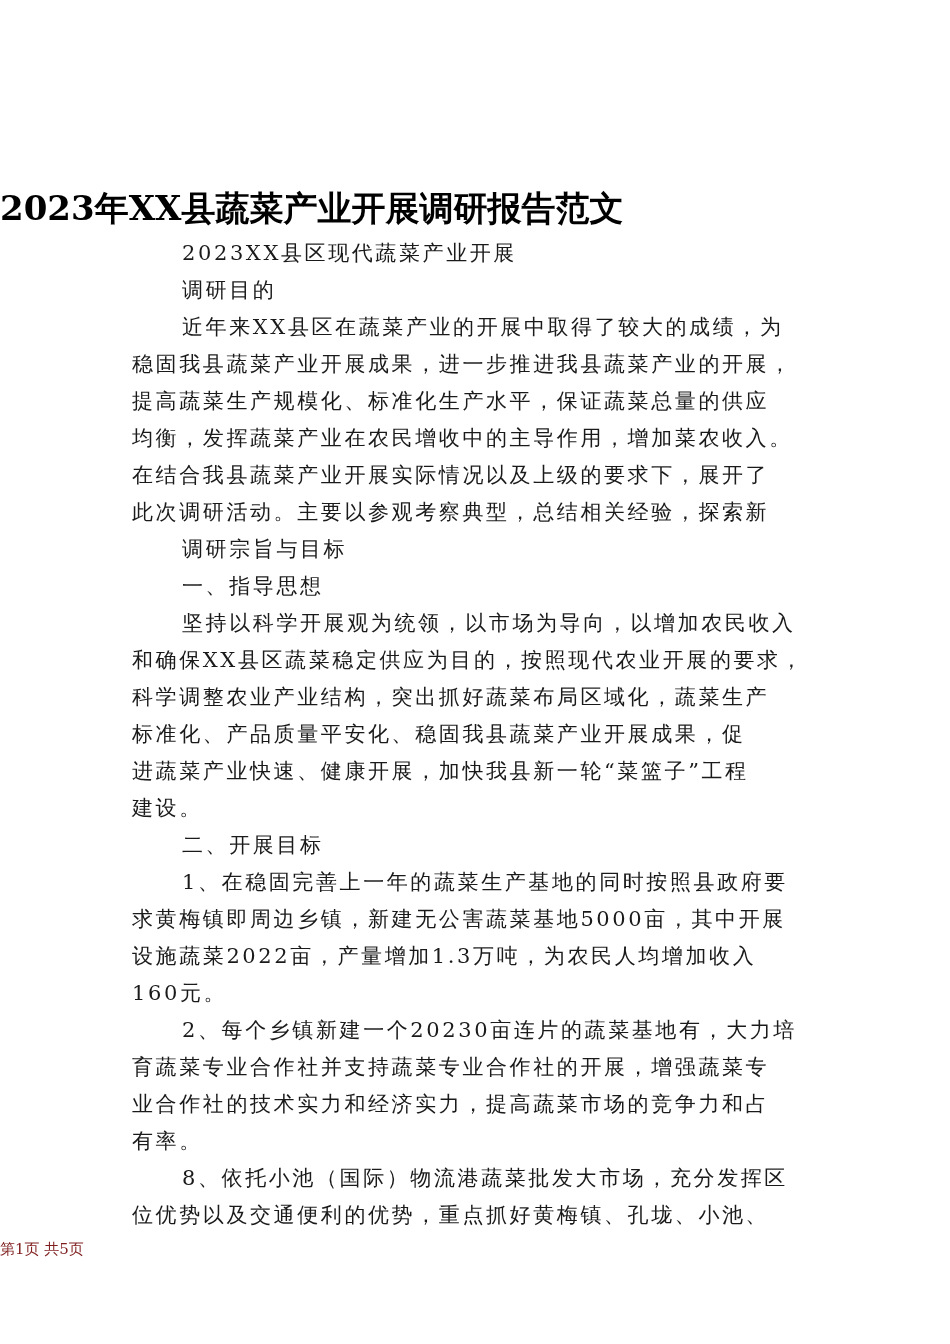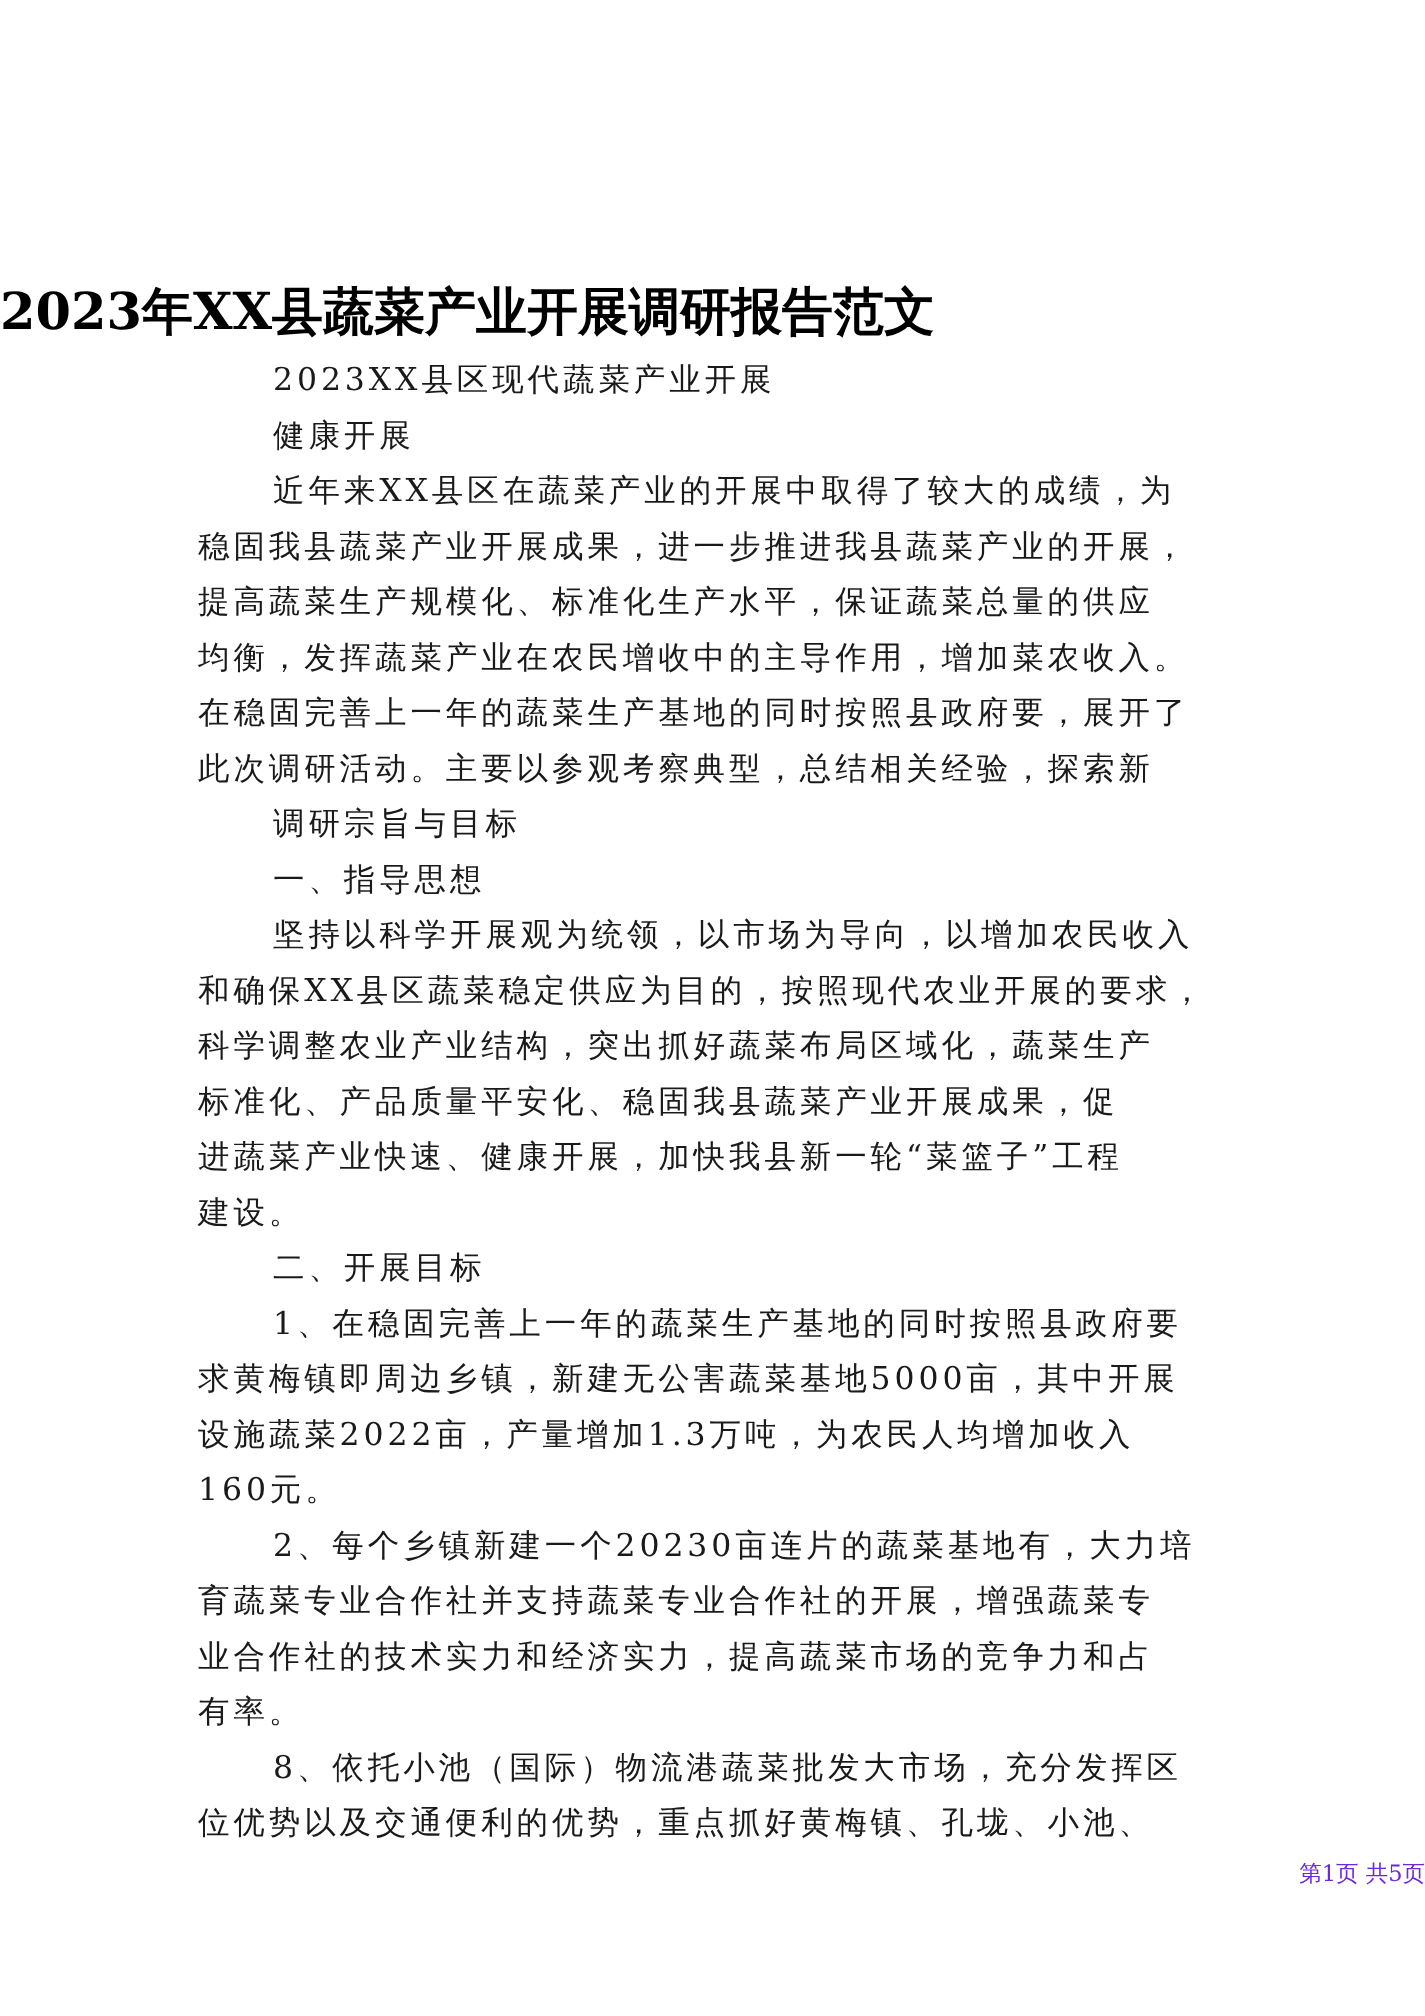--- a/index.html
+++ b/index.html
@@ -17,38 +17,38 @@
   }
   .body {
     position: absolute; left: 132px; top: 235px; width: 708px;
     font-family: "DejaVu Serif", "Liberation Serif", serif;
     font-size: 21px; line-height: 37px; color: #1a1a1a;
   }
   .line { white-space: nowrap; height: 37px; letter-spacing: 2.6px; }
   .indent { padding-left: 50px; }
   .footer {
     position: absolute; left: 0; width: 950px; top: 1240px;
-    text-align: right;
+    text-align: left;
     font-family: "DejaVu Serif", "Liberation Serif", serif;
-    font-size: 15px; color: #6d28d9;
+    font-size: 15px; color: #7f1d1d;
   }
 </style>
 </head>
 <body>
 
 <div class="page">
   <div class="title">2023年XX县蔬菜产业开展调研报告范文</div>
   <div class="body" id="doc-body">
       <div class="line indent">2023XX县区现代蔬菜产业开展</div>
-      <div class="line indent">健康开展</div>
+      <div class="line indent">调研目的</div>
       <div class="line indent">近年来XX县区在蔬菜产业的开展中取得了较大的成绩，为</div>
       <div class="line">稳固我县蔬菜产业开展成果，进一步推进我县蔬菜产业的开展，</div>
       <div class="line">提高蔬菜生产规模化、标准化生产水平，保证蔬菜总量的供应</div>
       <div class="line">均衡，发挥蔬菜产业在农民增收中的主导作用，增加菜农收入。</div>
-      <div class="line">在稳固完善上一年的蔬菜生产基地的同时按照县政府要，展开了</div>
+      <div class="line">在结合我县蔬菜产业开展实际情况以及上级的要求下，展开了</div>
       <div class="line">此次调研活动。主要以参观考察典型，总结相关经验，探索新</div>
       <div class="line indent">调研宗旨与目标</div>
       <div class="line indent">一、指导思想</div>
       <div class="line indent">坚持以科学开展观为统领，以市场为导向，以增加农民收入</div>
       <div class="line">和确保XX县区蔬菜稳定供应为目的，按照现代农业开展的要求，</div>
       <div class="line">科学调整农业产业结构，突出抓好蔬菜布局区域化，蔬菜生产</div>
       <div class="line">标准化、产品质量平安化、稳固我县蔬菜产业开展成果，促</div>
       <div class="line">进蔬菜产业快速、健康开展，加快我县新一轮“菜篮子”工程</div>
       <div class="line">建设。</div>
       <div class="line indent">二、开展目标</div>

